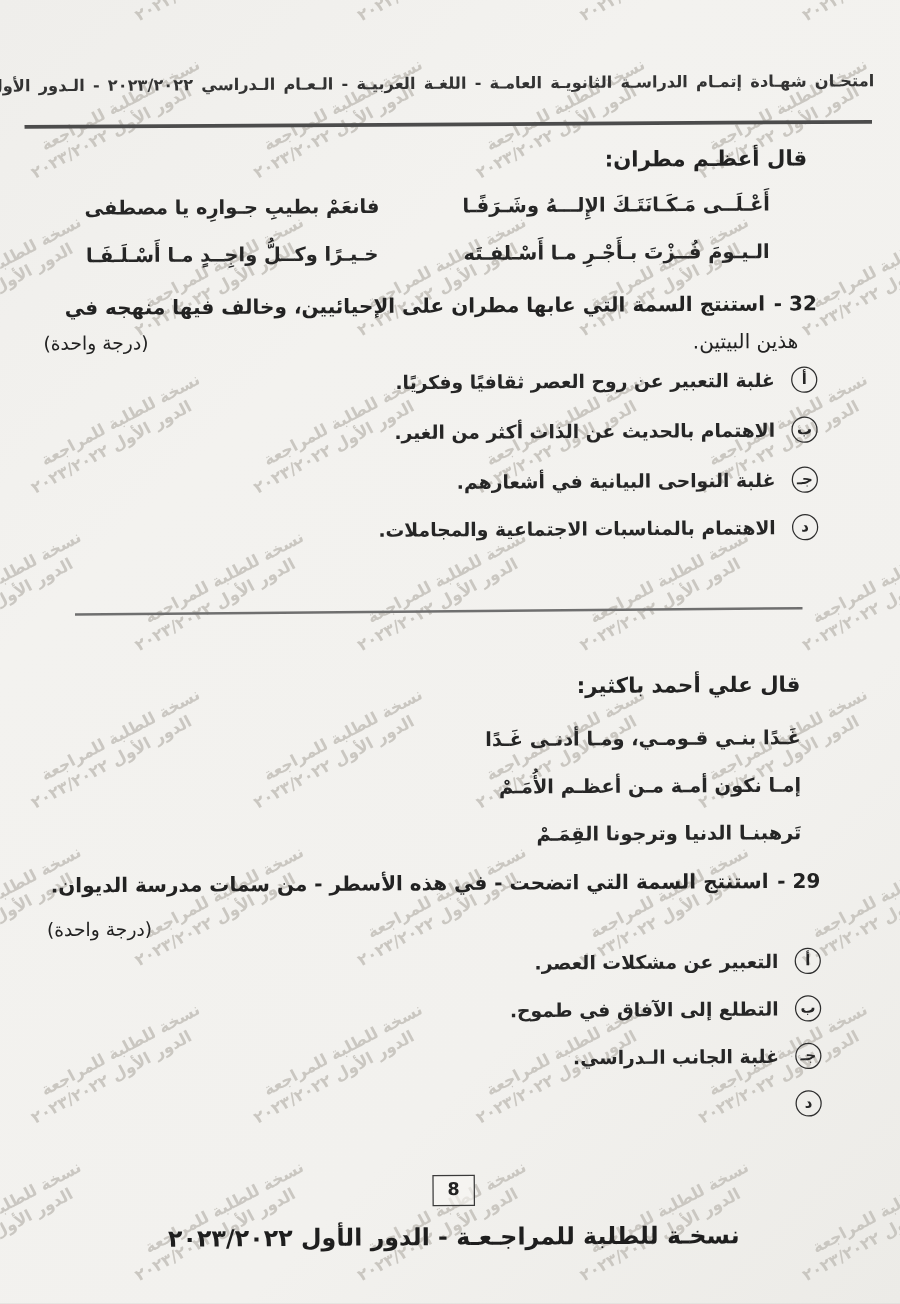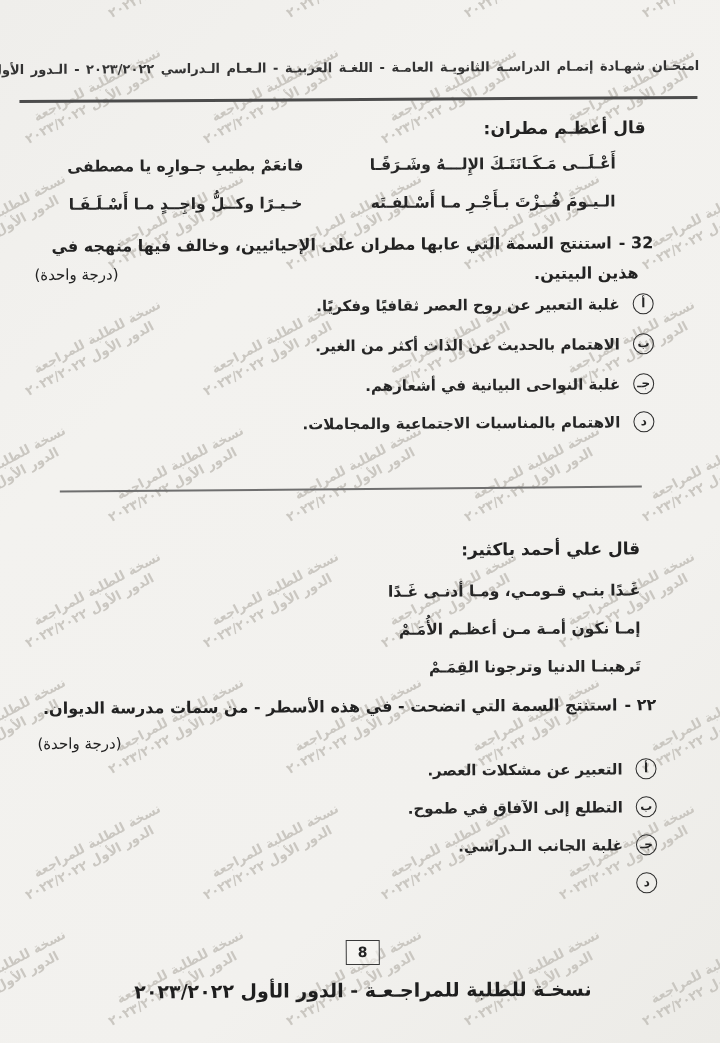--- a/index.html
+++ b/index.html
@@ -35,21 +35,21 @@
     right:60px;left:60px;display:flex;justify-content:space-between;
     font-size:15.5px;font-weight:bold;color:#262626;
   }
   .vr1{top:156px;} .vr2{top:194px;}
   .hem-r{width:330px;text-align:center;}
   .hem-l{width:255px;text-align:center;}
   .verse-single{font-size:15.5px;font-weight:bold;color:#262626;}
   .vs1{top:583px;right:80px;} .vs2{top:621px;right:80px;} .vs3{top:659px;right:80px;}
   .q-line{right:65px;left:28px;font-size:16px;font-weight:bold;color:#222;display:flex;gap:7px;}
   .q21{top:235px;} .q22{top:697px;}
-  .q-cont{top:265px;right:80px;font-size:16px;font-weight:bold;color:#222;}
+  .q-cont{top:265px;right:80px;font-size:16px;font-weight:normal;color:#222;}
   .marks{font-size:15px;font-weight:normal;color:#222;}
   .marks1{top:264px;left:36px;} .marks2{top:733px;left:36px;}
   .opt-row{
     right:65px;display:flex;align-items:center;gap:13px;
     font-size:15px;font-weight:bold;color:#262626;direction:rtl;
   }
   .q21o1{top:295px;} .q21o2{top:335px;} .q21o3{top:375px;} .q21o4{top:413px;}
   .q22o1{top:760px;} .q22o2{top:798px;} .q22o3{top:836px;} .q22o4{top:874px;}
   .opt-circle{
     flex:0 0 auto;width:21px;height:21px;border:1.7px solid #2d2d2d;border-radius:50%;
@@ -280,21 +280,21 @@
     </div>
 
     <div class="abs divider"></div>
 
     <div class="abs poet-h poet2">قال علي أحمد باكثير:</div>
     <div class="abs verse-single vs1">غَـدًا بنـي قـومـي، ومـا أدنـى غَـدًا</div>
     <div class="abs verse-single vs2">إمـا نكون أمـة مـن أعظـم الأُمَـمْ</div>
     <div class="abs verse-single vs3">تَرهبنـا الدنيا وترجونا القِمَـمْ</div>
 
     <div class="abs q-line q22">
-      <span>٢٢ -</span>
+      <span>29 -</span>
       <span>استنتج السمة التي اتضحت - في هذه الأسطر - من سمات مدرسة الديوان.</span>
     </div>
     <div class="abs marks marks2">(درجة واحدة)</div>
 
     <div class="abs opt-row q22o1">
       <span class="opt-circle">أ</span>
       <span>التعبير عن مشكلات العصر.</span>
     </div>
     <div class="abs opt-row q22o2">
       <span class="opt-circle">ب</span>

